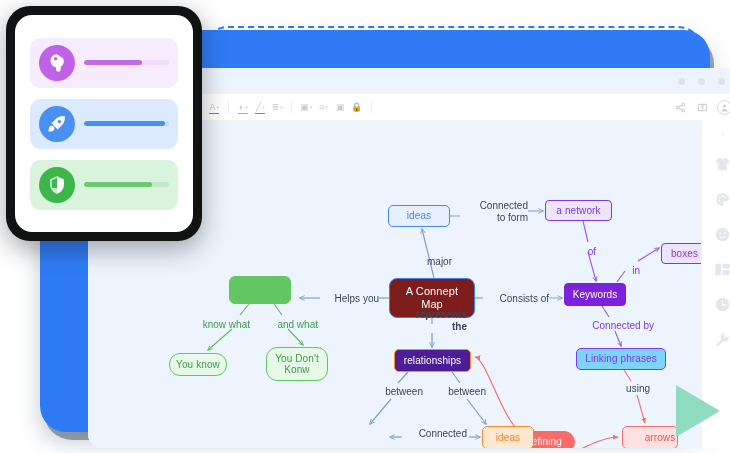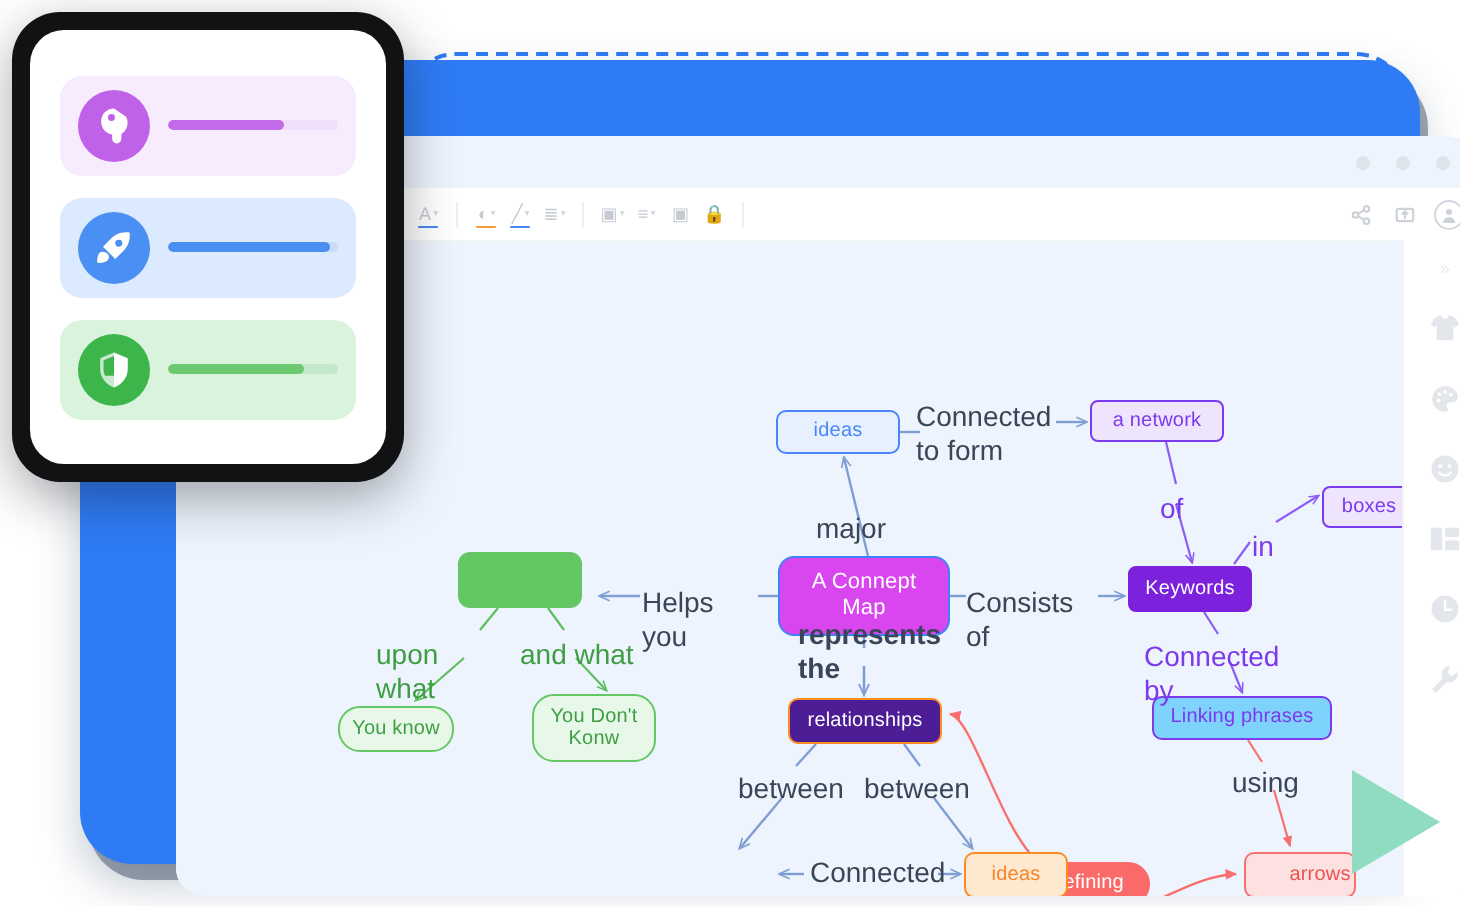--- a/index.html
+++ b/index.html
@@ -133,22 +133,22 @@
     box-sizing: border-box;
     display: flex; align-items: center; justify-content: center;
     text-align: center;
     font-size: 10px;
     line-height: 1.15;
     white-space: pre-line;
     letter-spacing: .1px;
   }
   .lbl {
     position: absolute;
-    font-size: 14px;
-    text-align: left;
+    font-size: 10px;
+    text-align: right;
     line-height: 1.2;
     white-space: pre-line;
   }
 
   
   #right-rail {
     position: absolute;
     right: 0; top: 52px;
     width: 40px; height: 328px;
     background: #ffffff;
@@ -355,21 +355,21 @@
 
             <path d="M447,332 C470,350 500,317 530,316" stroke="#f8706e" stroke-width="1.2" fill="none" marker-end="url(#ah-red)"></path>
 
             <path d="M161,183 L152,194" stroke="#5bbf5b" stroke-width="1.1" fill="none"></path>
             <path d="M144,208 L120,229" stroke="#5bbf5b" stroke-width="1.1" fill="none" marker-end="url(#ah-green)"></path>
 
             <path d="M186,183 L194,194" stroke="#5bbf5b" stroke-width="1.1" fill="none"></path>
             <path d="M200,208 L215,224" stroke="#5bbf5b" stroke-width="1.1" fill="none" marker-end="url(#ah-green)"></path>
           </svg>
 
-        <div class="node" style="left: 301px; top: 157px; width: 86px; height: 40px; background: #d946ef; border: 1.3px solid rgb(59, 130, 246); color: rgb(255, 255, 255); border-radius: 8px; font-size: 11px;">A Connept
+        <div class="node" style="left: 301px; top: 157px; width: 86px; height: 40px; background: #7f1d1d; border: 1.3px solid rgb(59, 130, 246); color: rgb(255, 255, 255); border-radius: 8px; font-size: 11px;">A Connept
 Map</div>
             <div class="node" style="left: 300px; top: 84px; width: 62px; height: 22px; background: rgb(231, 240, 254); border: 1.3px solid rgb(74, 134, 247); color: rgb(74, 134, 247); border-radius: 5px; font-size: 10px;">ideas</div>
             <div class="node" style="left: 457px; top: 79px; width: 67px; height: 21px; background: rgb(239, 228, 254); border: 1.3px solid rgb(124, 58, 237); color: rgb(124, 58, 237); border-radius: 4px; font-size: 10px;">a network</div>
             <div class="node" style="left: 573px; top: 122px; width: 47px; height: 21px; background: rgb(239, 228, 254); border: 1.3px solid rgb(124, 58, 237); color: rgb(124, 58, 237); border-radius: 4px; font-size: 10px;">boxes</div>
             <div class="node" style="left: 476px; top: 162px; width: 62px; height: 23px; background: rgb(124, 34, 221); border: 1.3px solid rgb(124, 34, 221); color: rgb(255, 255, 255); border-radius: 4px; font-size: 10px;">Keywords</div>
             <div class="node" style="left: 488px; top: 227px; width: 90px; height: 22px; background: #7dd3fc; border: 1.3px solid rgb(124, 58, 237); color: rgb(124, 58, 237); border-radius: 5px; font-size: 10px;">Linking phrases</div>
             <div class="node" style="left: 534px; top: 305px; width: 56px; height: 23px; background: rgb(253, 225, 225); border: 1.3px solid rgb(248, 113, 113); color: rgb(240, 82, 82); border-radius: 5px; font-size: 10px; padding-left: 20px;">arrows</div>
             <div class="node" style="left: 425px; top: 310px; width: 62px; height: 22px; background: rgb(249, 106, 104); border: 1.3px solid rgb(249, 106, 104); color: rgb(255, 255, 255); border-radius: 11px; font-size: 10px;">defining</div>
             <div class="node" style="left: 306px; top: 228px; width: 77px; height: 23px; background: #4c1d95; border: 1.3px solid rgb(251, 140, 36); color: rgb(255, 255, 255); border-radius: 5px; font-size: 10px;">relationships</div>
             <div class="node" style="left: 394px; top: 305px; width: 52px; height: 23px; background: rgb(254, 232, 208); border: 1.3px solid rgb(251, 140, 36); color: rgb(245, 132, 42); border-radius: 5px; font-size: 10px;">ideas</div>
@@ -384,21 +384,21 @@
             <div class="lbl" style="left: 395px; top: 172px; width: 66px; color: rgb(58, 70, 87);">Consists of</div>
             <div class="lbl" style="left: 492px; top: 125px; width: 16px; color: rgb(124, 58, 237);">of</div>
             <div class="lbl" style="left: 538px; top: 144px; width: 14px; color: rgb(124, 58, 237);">in</div>
             <div class="lbl" style="left: 484px; top: 199px; width: 82px; color: rgb(124, 58, 237);">Connected by</div>
             <div class="lbl" style="left: 528px; top: 262px; width: 34px; color: rgb(58, 70, 87);">using</div>
             <div class="lbl" style="left: 311px; top: 188px; width: 68px; color: rgb(58, 70, 87); font-weight: bold;">represents
 the</div>
             <div class="lbl" style="left: 281px; top: 265px; width: 54px; color: rgb(58, 70, 87);">between</div>
             <div class="lbl" style="left: 344px; top: 265px; width: 54px; color: rgb(58, 70, 87);">between</div>
             <div class="lbl" style="left: 317px; top: 307px; width: 62px; color: rgb(58, 70, 87);">Connected</div>
-            <div class="lbl" style="left: 100px; top: 198px; width: 62px; color: rgb(63, 158, 69);">upon what</div>
+            <div class="lbl" style="left: 100px; top: 198px; width: 62px; color: rgb(63, 158, 69);">know what</div>
             <div class="lbl" style="left: 172px; top: 198px; width: 58px; color: rgb(63, 158, 69);">and what</div>
           </div>
       </div>
 
       <div id="right-rail">
         <div id="rail-collapse">»</div>
         <div class="rail-ico">
           <svg width="17" height="17" viewBox="0 0 24 24" fill="#e3e6eb">
               <path d="M9 2 L4 5 L2 9 l3 2 1-2 v11 h12 V9 l1 2 3-2 -2-4 -5-3 c0 1.6-1.4 2.6-3 2.6S9 3.6 9 2z"></path>
             </svg>

